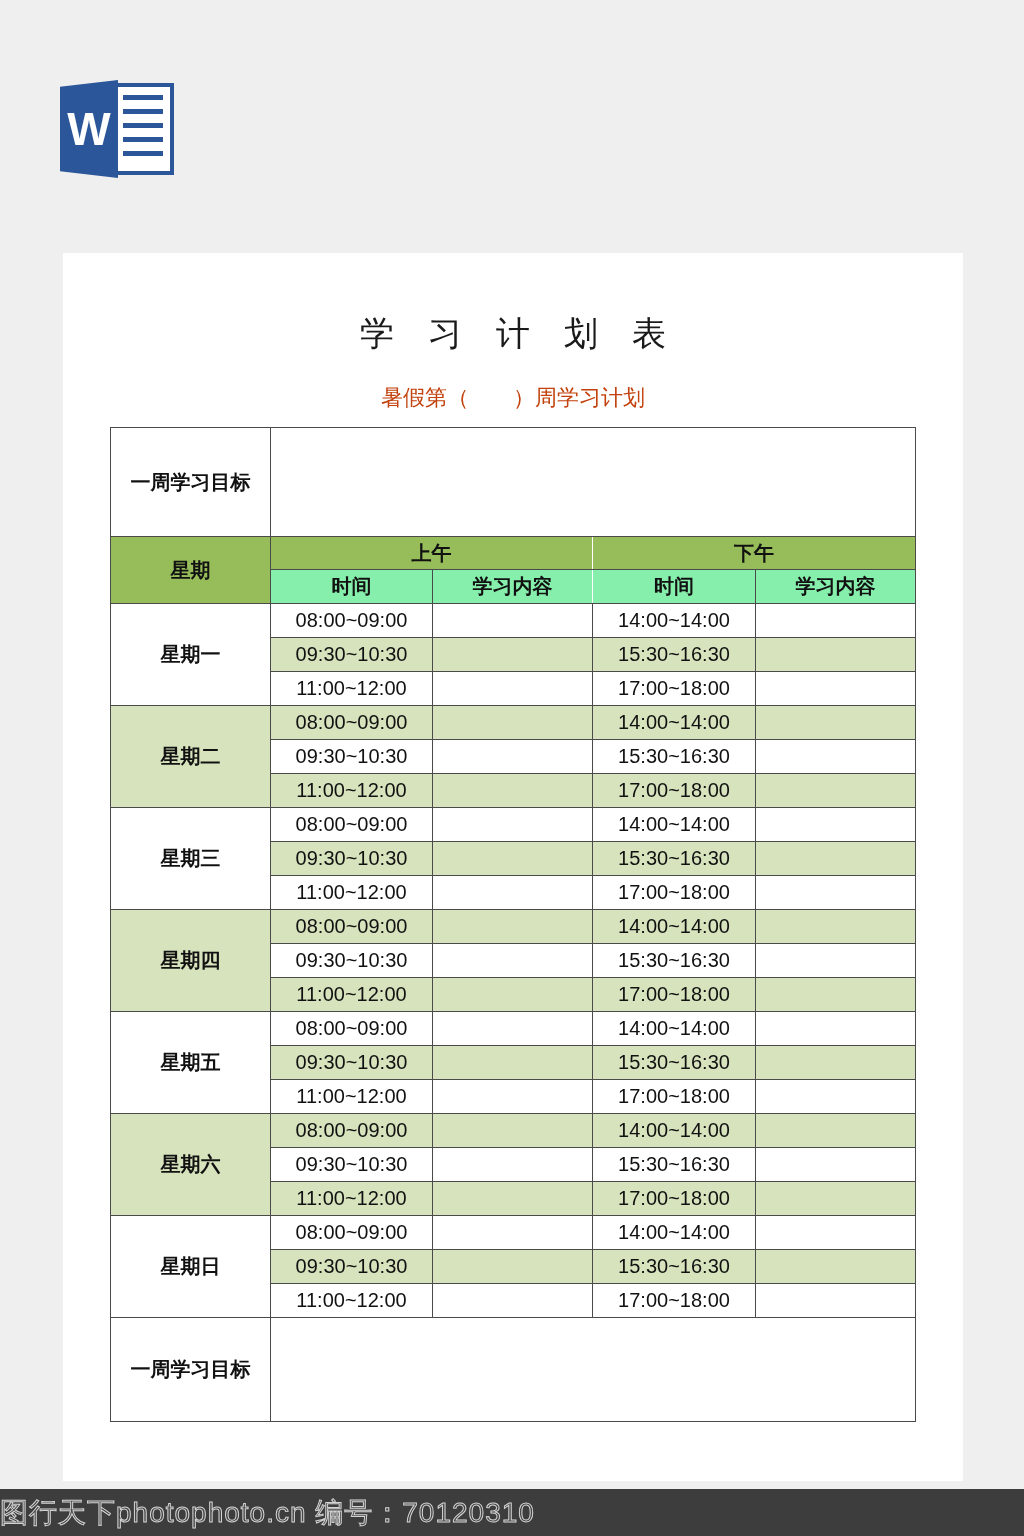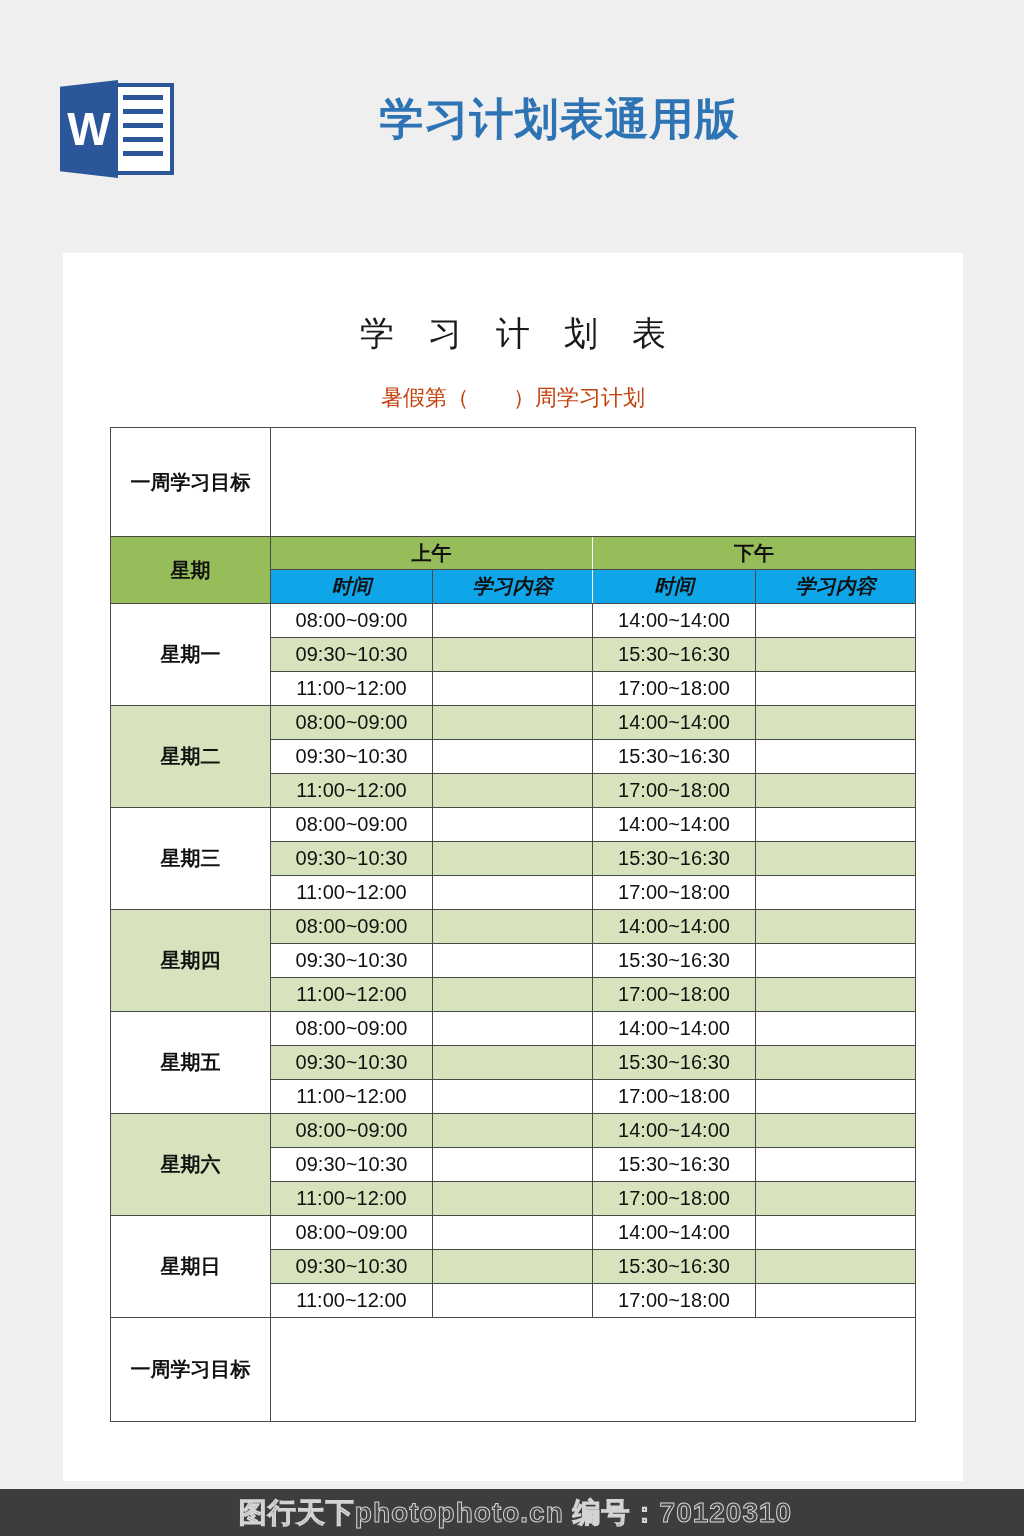--- a/index.html
+++ b/index.html
@@ -40,47 +40,46 @@
   table.plan td, table.plan th {
     border:1px solid #4a4a4a; padding:0; text-align:center; vertical-align:middle;
     font-size:20px; color:#111; overflow:hidden;
   }
   .goal-row td { height:108px; }
   .label-cell { font-weight:bold; font-size:21px; }
   .hdr1 th { height:32px; background:#96bd5a; color:#ffffff; font-weight:bold; border-bottom-color:#ffffff; }
   .hdr1 th.week { border-bottom-color:#4a4a4a; }
   .hdr1 th.am { border-right-color:#ffffff;text-align:center; }
   .hdr1 th.pm { border-left-color:#ffffff; }
-  .hdr2 th { height:33px; background:#0ea5e9; font-weight:bold; border-top-color:#ffffff;font-style:italic; }
+  .hdr2 th { height:33px; background:#86efac; font-weight:bold; border-top-color:#ffffff; }
   .hdr2 th.c1 { border-right-color:#ffffff; }
   .hdr2 th.t2 { border-left-color:#ffffff; }
   .slot-row td { height:33px; }
   td.day { font-weight:bold; font-size:21px;margin-left:40px; }
   .lg { background:#d6e3bc; }
   .summary-row td { height:103px; }
 
   
   .watermark-bar { position:absolute; left:0; top:1489px; width:1024px; height:47px; background:#3d3d3d; }
   .watermark-text {
-    line-height:47px; padding-left:7px; font-size:28px; font-weight:bold;
-    color:#464646; -webkit-text-stroke:1px #d4d4d4; letter-spacing:1px; white-space:nowrap;text-align:center;
+    line-height:47px; font-size:28px; font-weight:normal;
+    color:#464646; -webkit-text-stroke:1px #d4d4d4; letter-spacing:1px; white-space:nowrap;
   }
 </style>
 </head>
 <body>
 
 <div class="banner">
   <div class="word-icon">
     <div class="icon-doc">
       <div class="icon-doc-lines"></div>
     </div>
     <div class="icon-w">W</div>
   </div>
   <div class="banner-text">
-    <div class="banner-title">学习计划表通用版</div>
   </div>
 </div>
 
 <div class="page">
   <h1 class="doc-title">学　习　计　划　表</h1>
   <div class="doc-subtitle">暑假第（　　）周学习计划</div>
 
   <table class="plan">
     <colgroup>
       <col style="width:160px">

